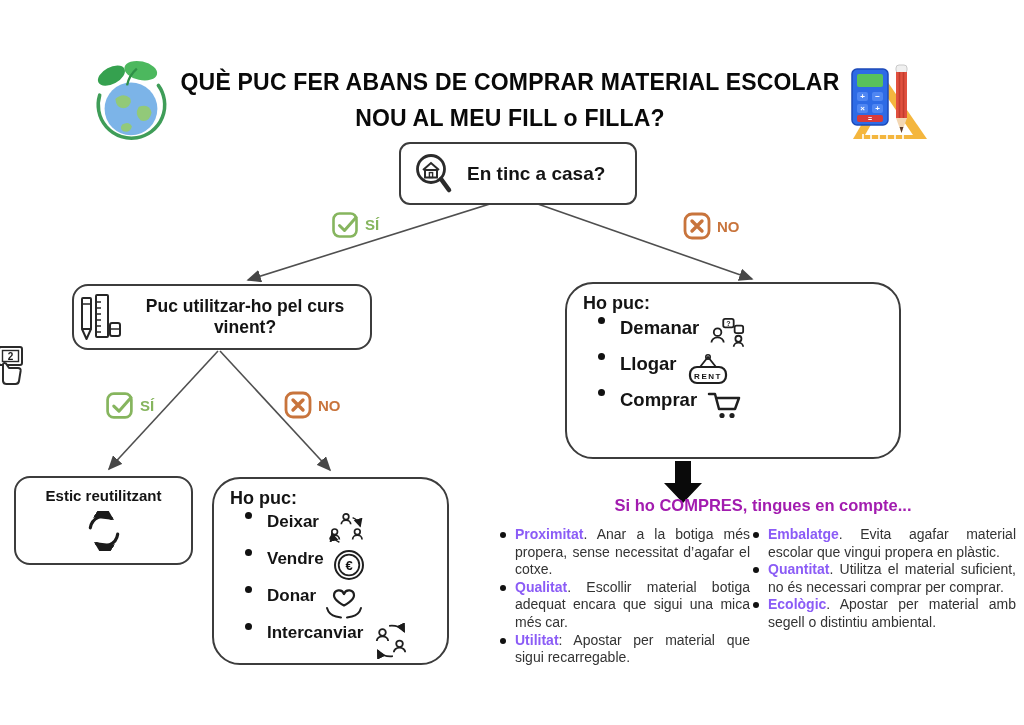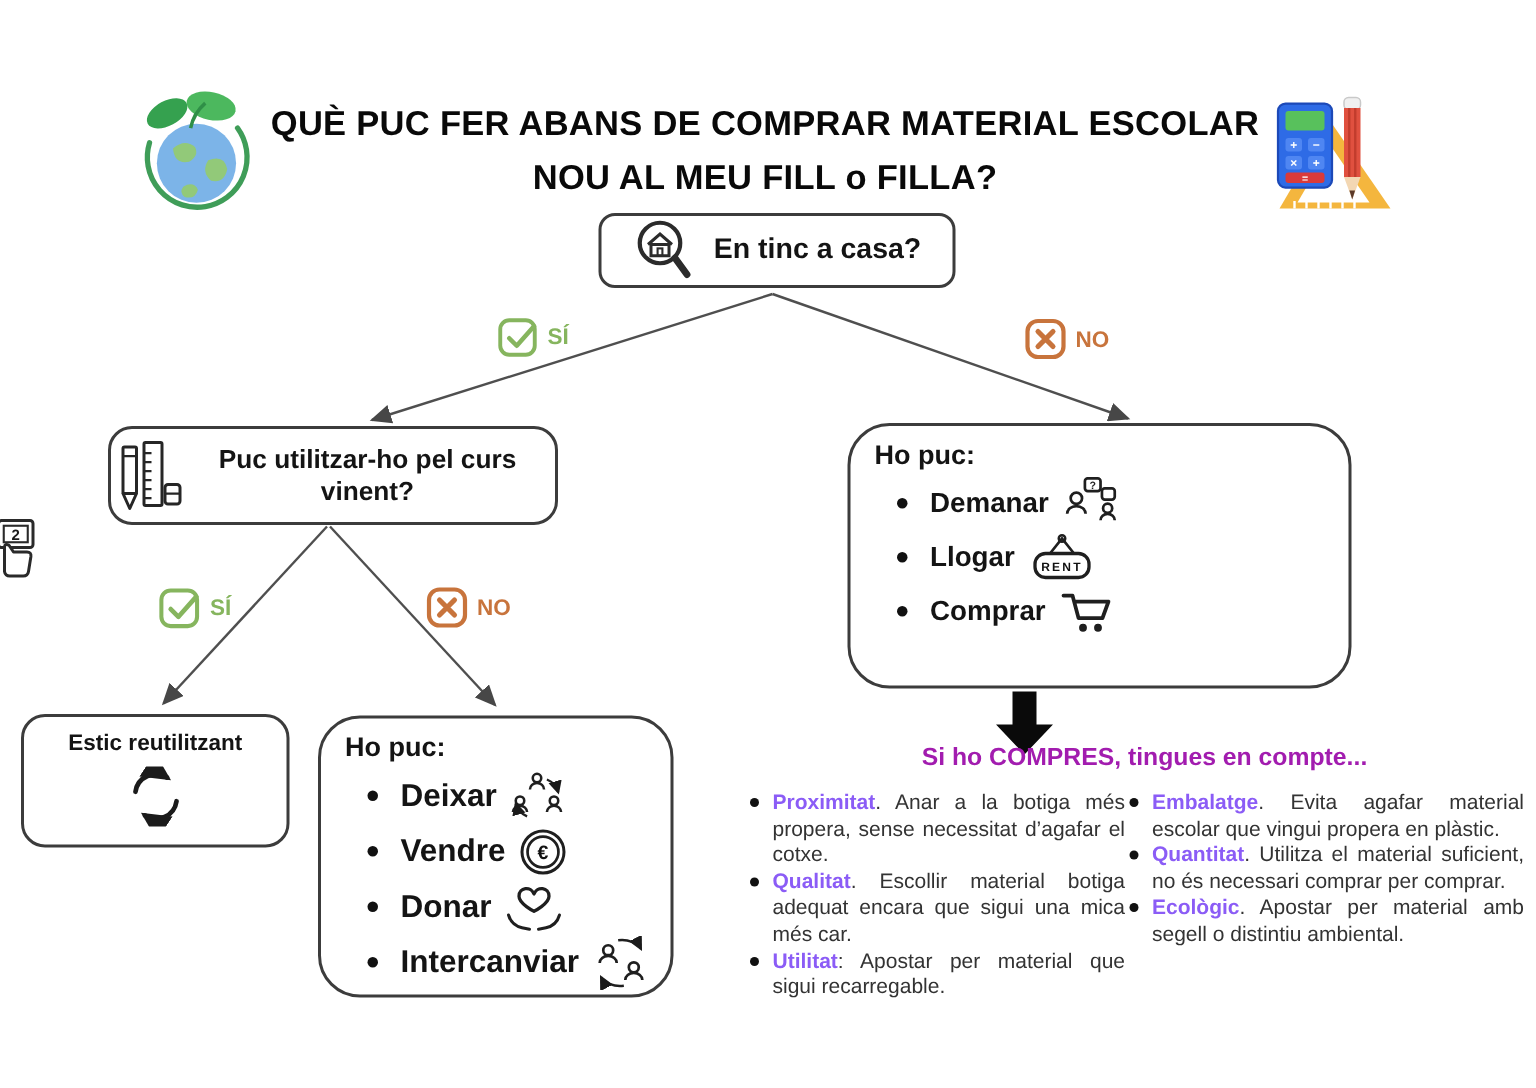--- a/index.html
+++ b/index.html
@@ -6,41 +6,41 @@
   body { font-family:"Liberation Sans", sans-serif; background:#fff; }
   .canvas { position:relative; width:1024px; height:725px; background:#fff; overflow:hidden; color:#141414; }
   .abs { position:absolute; }
 
   
   .title-block { left:165px; top:64px; width:690px; text-align:center; }
   .title-line { font-size:23px; font-weight:700; line-height:36px; letter-spacing:.2px; color:#090909; }
 
   
   .fbox { position:absolute; background:#fff; border:2.4px solid #3c3c3c; }
-  .root-box { left:399px; top:142px; width:238px; height:50px; border-radius:11px;
-              display:flex; align-items:center; gap:12px; padding:0 12px;justify-content:center; }
+  .root-box { left:399px; top:142px; width:238px; height:63px; border-radius:11px;
+              display:flex; align-items:center; gap:12px; padding:0 12px; }
   .root-label { font-size:19px; font-weight:700; }
 
   .q2-box { left:72px; top:284px; width:300px; height:66px; border-radius:16px;
             display:flex; align-items:center; gap:6px; padding:0 8px 0 2px; }
   .q2-label { flex:1; text-align:center; font-size:17.5px; font-weight:700; line-height:21px; }
 
   .reuse-box { left:14px; top:476px; width:179px; height:89px; border-radius:16px; text-align:center; padding-top:9px; }
   .reuse-label { font-size:15px; font-weight:700; }
 
   .opts-box { border-radius:28px; padding:9px 14px 6px 16px; }
   .opts-left  { left:212px; top:477px; width:237px; height:188px; }
   .opts-right { left:565px; top:282px; width:336px; height:177px; }
   .opts-title { font-size:18px; font-weight:700; margin-bottom:3px; }
-  .opt-row { display:flex; align-items:center; }
+  .opt-row { display:flex; }
   .opts-left  .opt-row { height:37px; }
   .opts-right .opt-row { height:36px; }
   .opt-dot { width:7px; height:7px; border-radius:50%; background:#111; margin:0 15px 0 15px; flex:0 0 auto; }
   .opt-label { font-weight:700; }
-  .opts-left  .opt-label { font-size:21px; }
+  .opts-left  .opt-label { font-size:17px; }
   .opts-right .opt-label { font-size:18.5px; }
   .opt-icon { margin-left:9px; flex:0 0 auto; }
 
   
   .yn { position:absolute; display:flex; align-items:center; gap:5px; font-size:15px; font-weight:700; }
   .yn-yes { color:#86b55e; }
   .yn-no  { color:#c8743c; }
 
   
   .buy-heading { left:597px; top:496px; width:332px; text-align:center; font-size:16.5px; font-weight:700; color:#a21caf; }

